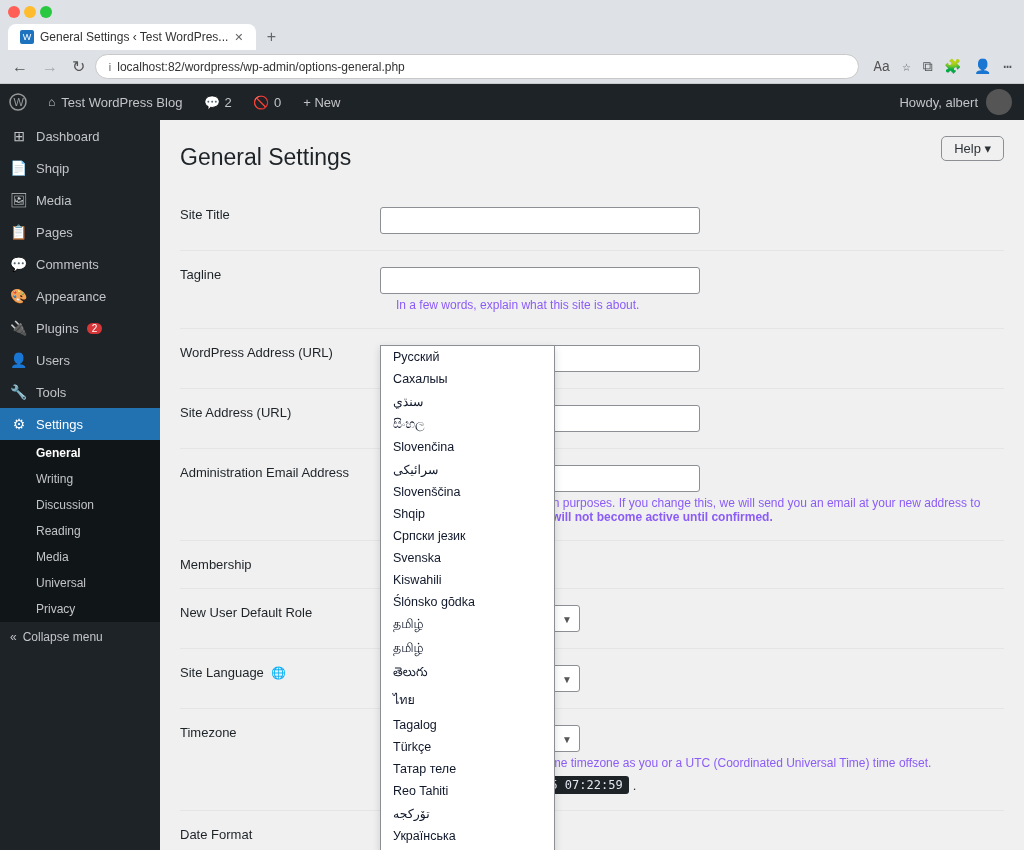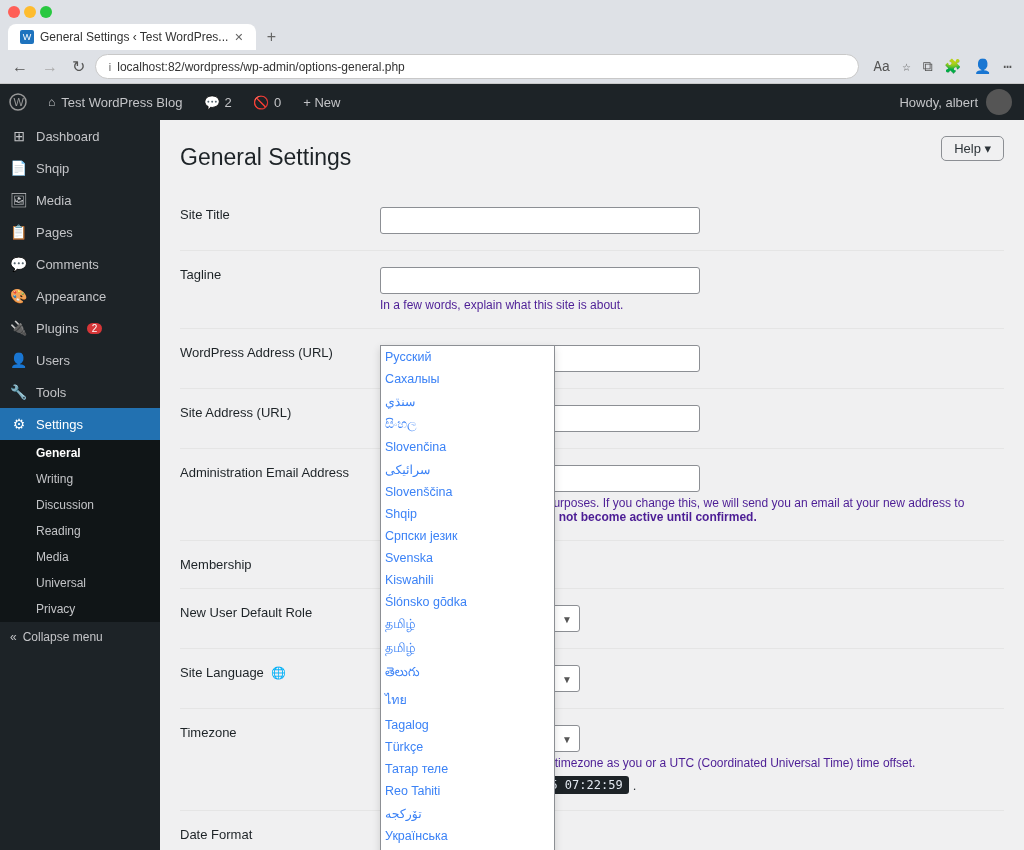--- a/index.html
+++ b/index.html
@@ -56,21 +56,21 @@
     .content-area { flex: 1; background: #f0f0f1; overflow-y: auto; padding: 20px; position: relative; }
     .help-btn { position: absolute; top: 16px; right: 20px; background: #f0f0f1; border: 1px solid #8c8f94; border-radius: 5px; padding: 4px 12px; cursor: pointer; font-size: 13px; color: #2c3338; display: flex; align-items: center; gap: 4px; }
     .page-title { font-size: 23px; font-weight: 400; color: #1d2327; margin-bottom: 20px; margin-top: 4px; }
 
     
     .form-table { width: 100%; border-collapse: collapse; }
     .form-table tr { border-bottom: 1px solid #e5e5e5; }
     .form-table th { width: 200px; padding: 16px 10px 16px 0; text-align: left; vertical-align: top; font-weight: 400; color: #1d2327; font-size: 13px; }
     .form-table td { padding: 16px 0; vertical-align: top; }
     .form-input { width: 320px; border: 1px solid #8c8f94; border-radius: 3px; padding: 5px 8px; font-size: 13px; color: #2c3338; }
-    .form-hint { color: #4c1d95; font-size: 12px; margin-top: 4px; }
+    .form-hint { color: #8b5cf6; font-size: 12px; margin-top: 4px; margin-left: 16px; }
 
     
     .select-wrapper { position: relative; display: inline-block; }
     .form-select { appearance: none; border: 1px solid #8c8f94; border-radius: 3px; padding: 5px 30px 5px 8px; font-size: 13px; color: #2c3338; background: #fff; cursor: pointer; min-width: 200px; }
     .select-arrow { position: absolute; right: 8px; top: 50%; transform: translateY(-50%); pointer-events: none; font-size: 10px; color: #555; }
 
     
     .universal-time { display: flex; align-items: center; gap: 4px; margin-top: 6px; font-size: 13px; color: #2c3338; }
     .time-badge { background: #1d2327; color: #e2e8f0; font-family: monospace; font-size: 12px; padding: 2px 6px; border-radius: 3px; }
 
@@ -81,21 +81,21 @@
 
     
     .checkbox-row { display: flex; align-items: center; gap: 8px; font-size: 13px; }
 
     
     ::-webkit-scrollbar { width: 8px; }
     ::-webkit-scrollbar-track { background: #f0f0f1; }
     ::-webkit-scrollbar-thumb { background: #c3c4c7; border-radius: 4px; }
     .dropdown-list { position: absolute; top: 0; left: 0; width: 175px; background: #fff; border: 1px solid #8c8f94; box-shadow: 0 3px 8px rgba(0,0,0,0.15); z-index: 200; }
     .dropdown-list-scroll { max-height: 530px; overflow-y: scroll; position: relative; }
-    .dl-item { padding: 4px 4px; font-size: 12.5px; color: #3b82f6; white-space: nowrap; overflow: hidden; text-overflow: ellipsis; }
+    .dl-item { padding: 4px 12px; font-size: 12.5px; color: #0f172a; white-space: nowrap; overflow: hidden; text-overflow: ellipsis; }
   </style>
 </head>
 <body>
 
 <div class="browser-chrome">
 
   <div class="browser-titlebar">
     <div class="browser-buttons">
       <div class="browser-btn close"></div>
       <div class="browser-btn minimize"></div>

